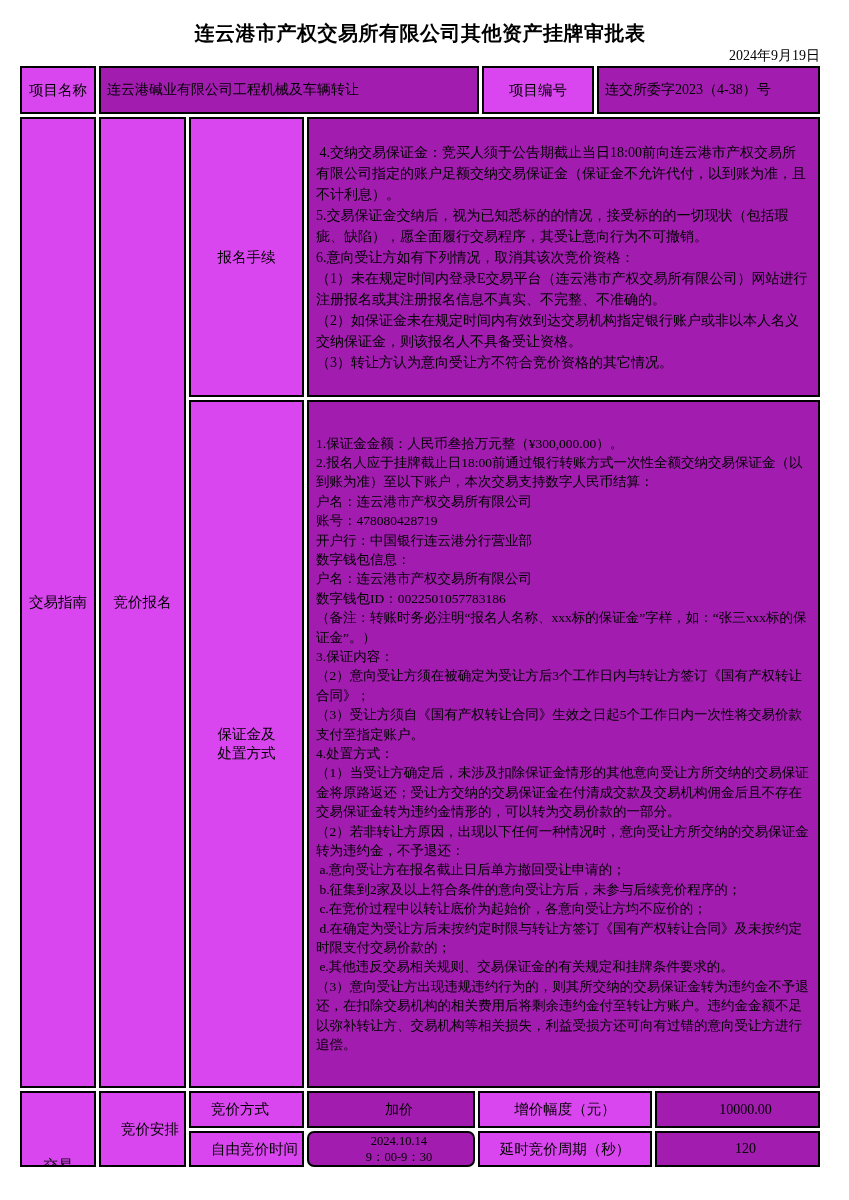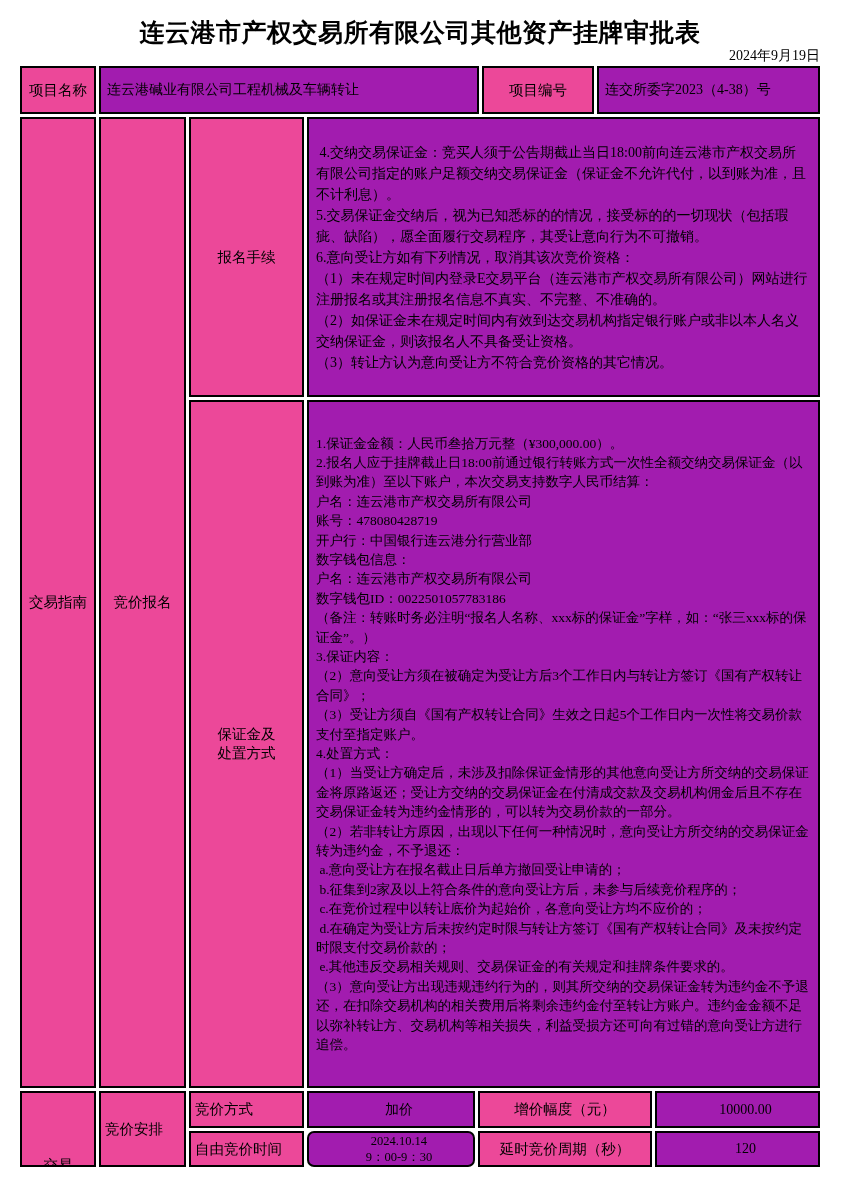--- a/index.html
+++ b/index.html
@@ -1,27 +1,27 @@
 <!DOCTYPE html>
 <html><head>
 <meta charset="utf-8">
 <style>
   * { margin:0; padding:0; box-sizing:border-box; }
   html,body { width:849px; height:1200px; background:#ffffff; overflow:hidden;
               font-family:"Liberation Serif","DejaVu Serif",serif; color:#000; }
   .page { padding:20px 0 0 20px; }
-  .title { width:800px; text-align:center; font-size:25px; font-weight:bold; line-height:26px;
+  .title { width:800px; text-align:center; font-size:20px; font-weight:bold; line-height:26px;
            letter-spacing:0.5px; }
   .date { width:800px; text-align:right; font-size:14px; line-height:15px; margin-top:2px; }
   .tbl { width:800px; margin-top:3px; display:flex; flex-direction:column; gap:3px; }
   .row { display:flex; gap:3px; align-items:stretch; }
   .cell { border:2px solid #000; background:#a21caf; }
-  .lab { background:#ec4899; display:flex; align-items:center; justify-content:center;
+  .lab { background:#d946ef; display:flex; align-items:center; justify-content:center;
          font-size:14.5px; text-align:center; }
-  .lab-left { justify-content:flex-start; padding-left:4px; text-align:left; }
+  .lab-left { justify-content:flex-start; padding-left:20px; text-align:left; }
   .val { display:flex; align-items:center; font-size:14px; padding-left:6px; }
   .val-center { justify-content:center; padding-left:16px; text-align:center; }
   .sub { flex:1; display:flex; flex-direction:column; gap:3px; }
   
   .w1 { width:76px; flex:0 0 76px; }
   .w2 { width:87px; flex:0 0 87px; }
   .w3 { width:115px; flex:0 0 115px; }
   .wA2 { width:380px; flex:0 0 380px; }
   .wA3 { width:112px; flex:0 0 112px; }
   .wC2 { width:168px; flex:0 0 168px; }

